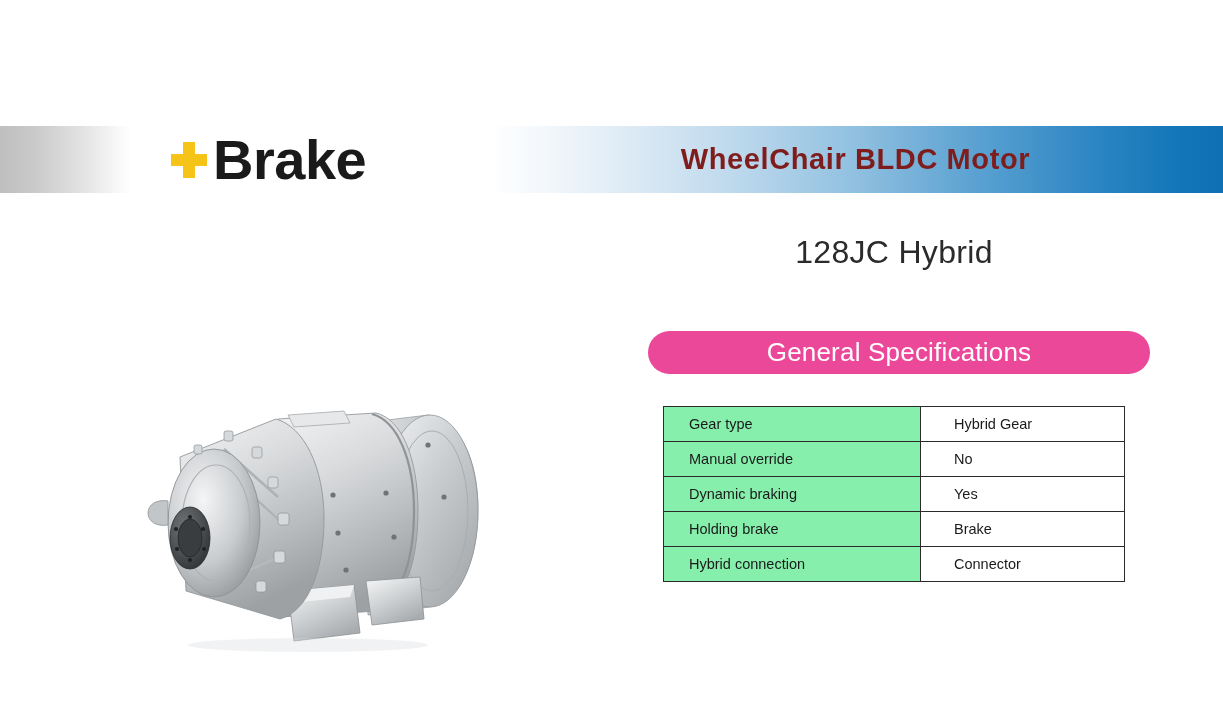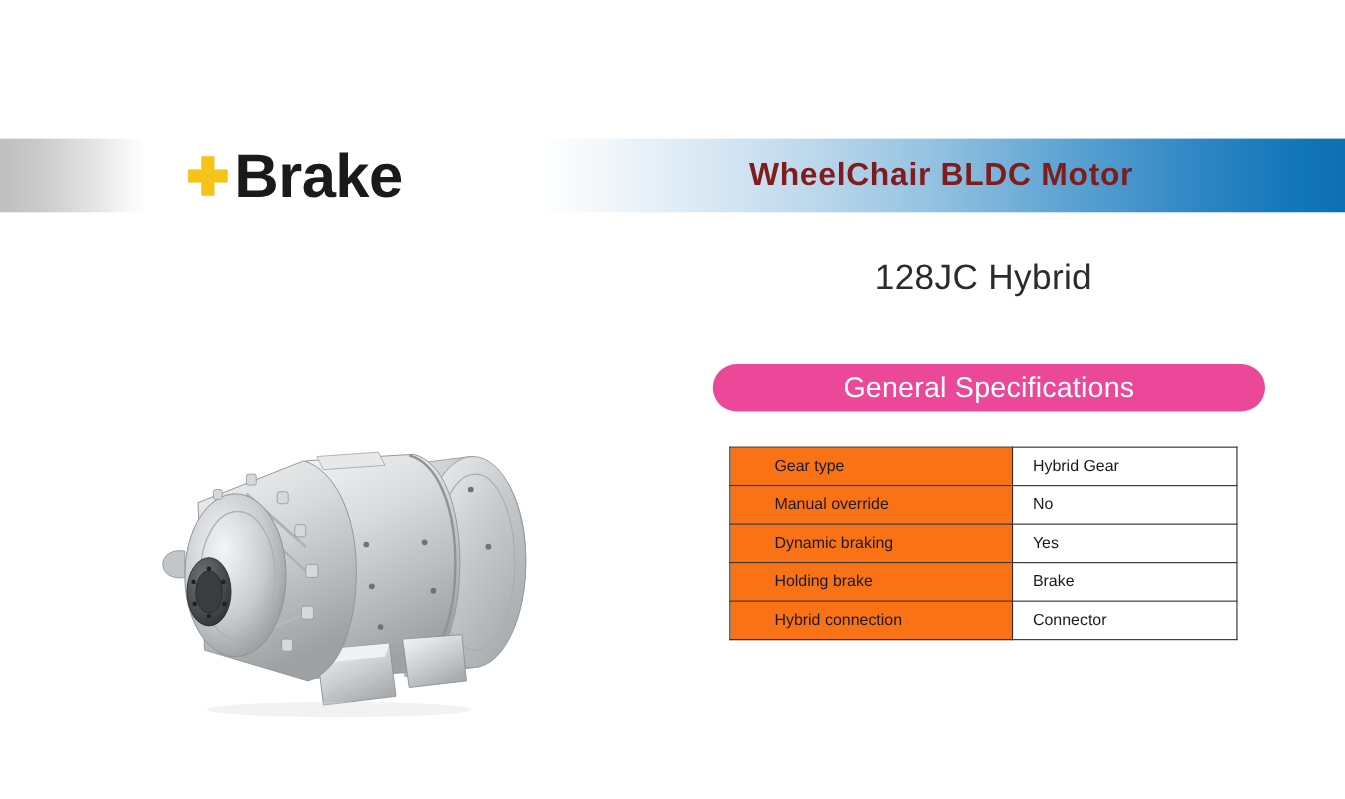--- a/index.html
+++ b/index.html
@@ -168,27 +168,27 @@
     border: 1px solid #2b2b2b;
     font-size: 14.5px;
     color: #1a1a1a;
     padding: 0 0 0 14px;
     height: 35px;
     box-sizing: border-box;
     vertical-align: middle;
   }
   .spec-table td.label-cell {
     width: 252px;
-    background: #f97316;
-    padding-left: 40px;
+    background: #86efac;
+    padding-left: 25px;
   }
   .spec-table td.value-cell {
     width: 200px;
     background: #ffffff;
-    padding-left: 18px;
+    padding-left: 33px;
   }
 
   
   .product-photo {
     position: absolute;
     left: 128px;
     top: 405px;
     width: 366px;
     height: 255px;
   }

